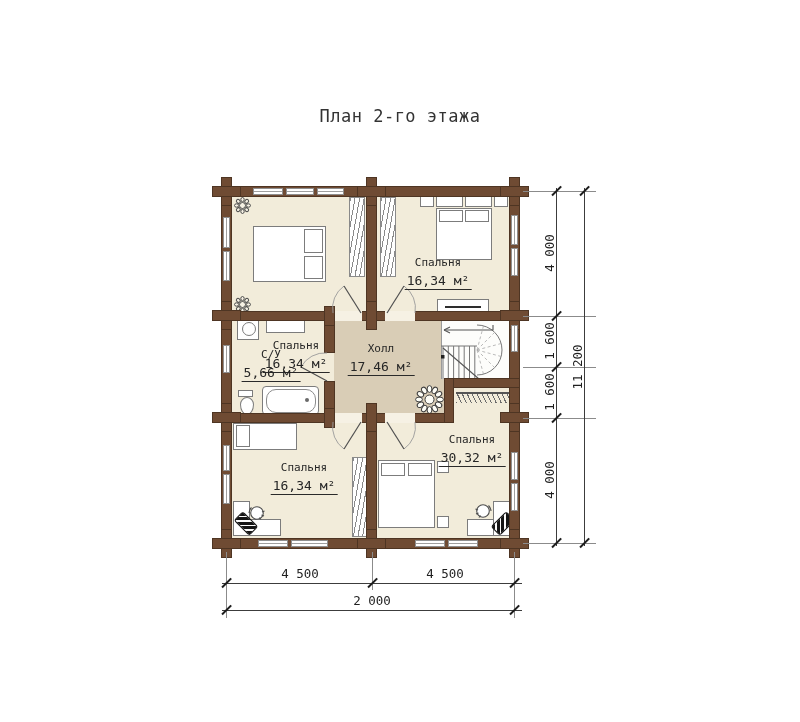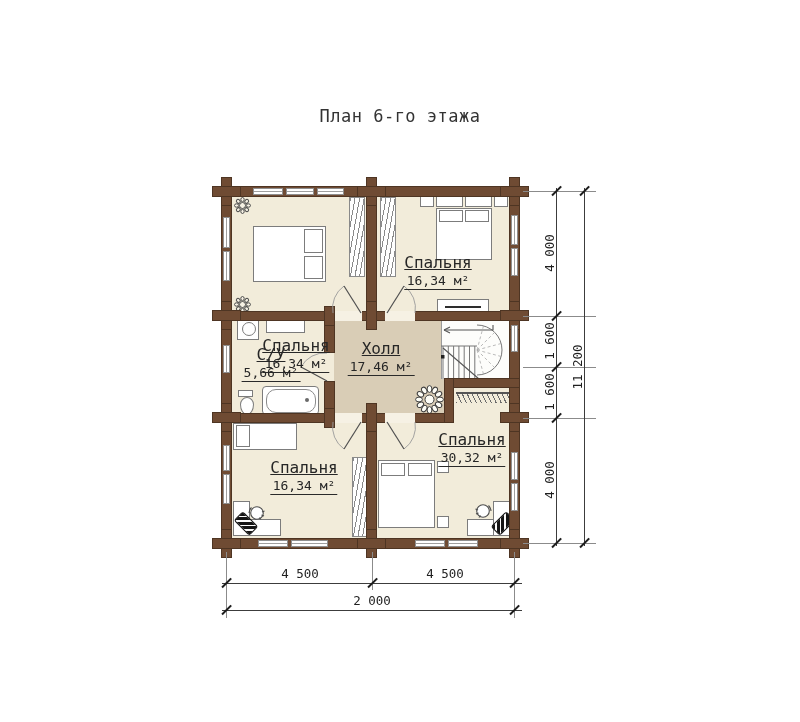--- a/index.html
+++ b/index.html
@@ -16,36 +16,36 @@
   .win-v{background-image:linear-gradient(to right,transparent 0 42%,#9f9f9f 42% 58%,transparent 58%);}
   .furn{position:absolute;background:#fff;border:1.2px solid #7c7c7c;box-sizing:border-box;}
   .thin{border-width:1px;}
   .wardrobe-v{position:absolute;background-color:#fff;border:1px solid #8a8a8a;box-sizing:border-box;
       background-image:repeating-linear-gradient(100deg,#8a8a8a 0 1px,transparent 1px 4.5px);}
   .wardrobe-h{position:absolute;background-color:#f2ecda;border-top:2px solid #555;box-sizing:border-box;
       background-image:repeating-linear-gradient(65deg,#6b6b6b 0 1px,transparent 1px 4.5px);}
   .mat{position:absolute;background:repeating-linear-gradient(135deg,#141414 0 3px,#fafafa 3px 4.5px);
       border:1px solid #111;border-radius:3px;}
   .roomlabel{position:absolute;text-align:center;color:#262626;transform:translateX(-50%);white-space:nowrap;}
-  .rname{font-size:16px;line-height:15px;text-decoration:underline;}
+  .rname{font-size:11px;line-height:15px;}
   .rarea{font-size:13px;line-height:15px;border-bottom:1.2px solid #2a2a2a;display:inline-block;padding:0 2px 0.5px;}
   .title{position:absolute;font-size:17px;color:#333;transform:translate(-50%,-50%);white-space:nowrap;letter-spacing:0.5px;}
   .dimline{position:absolute;background:#3c3c3c;}
   .ext{position:absolute;background:#8b8b8b;}
   .tick{position:absolute;width:13px;height:1.7px;background:#1d1d1d;transform:rotate(-45deg);}
   .dimlabel{position:absolute;font-size:12.5px;color:#1f1f1f;white-space:nowrap;transform:translate(-50%,-50%);}
   .dimlabel.v{transform:translate(-50%,-50%) rotate(-90deg);}
   svg{position:absolute;overflow:visible;}
 </style>
 </head>
 <body>
 
 <div id="canvas">
 
-  <div class="title" style="left:400px;top:116px;">План 6-го этажа</div>
+  <div class="title" style="left:400px;top:116px;">План 2-го этажа</div>
 
   <div class="floor-cream" style="left:231px;top:196px;width:279px;height:343px;"></div>
   <div class="floor-hall" style="left:334px;top:320px;width:111px;height:94px;"></div>
   <div class="floor-stair" style="left:441px;top:320px;width:69px;height:59px;"></div>
 
   <div class="furn" style="left:253px;top:226px;width:73px;height:56px;"></div>
   <div class="furn thin" style="left:304px;top:229px;width:19px;height:24px;"></div>
   <div class="furn thin" style="left:304px;top:256px;width:19px;height:23px;"></div>
   <svg style="left:234px;top:197px;" width="17" height="17" viewBox="0 0 17 17">
     <g stroke="#4c4c4c" stroke-width="1" fill="#f6f1e4">

